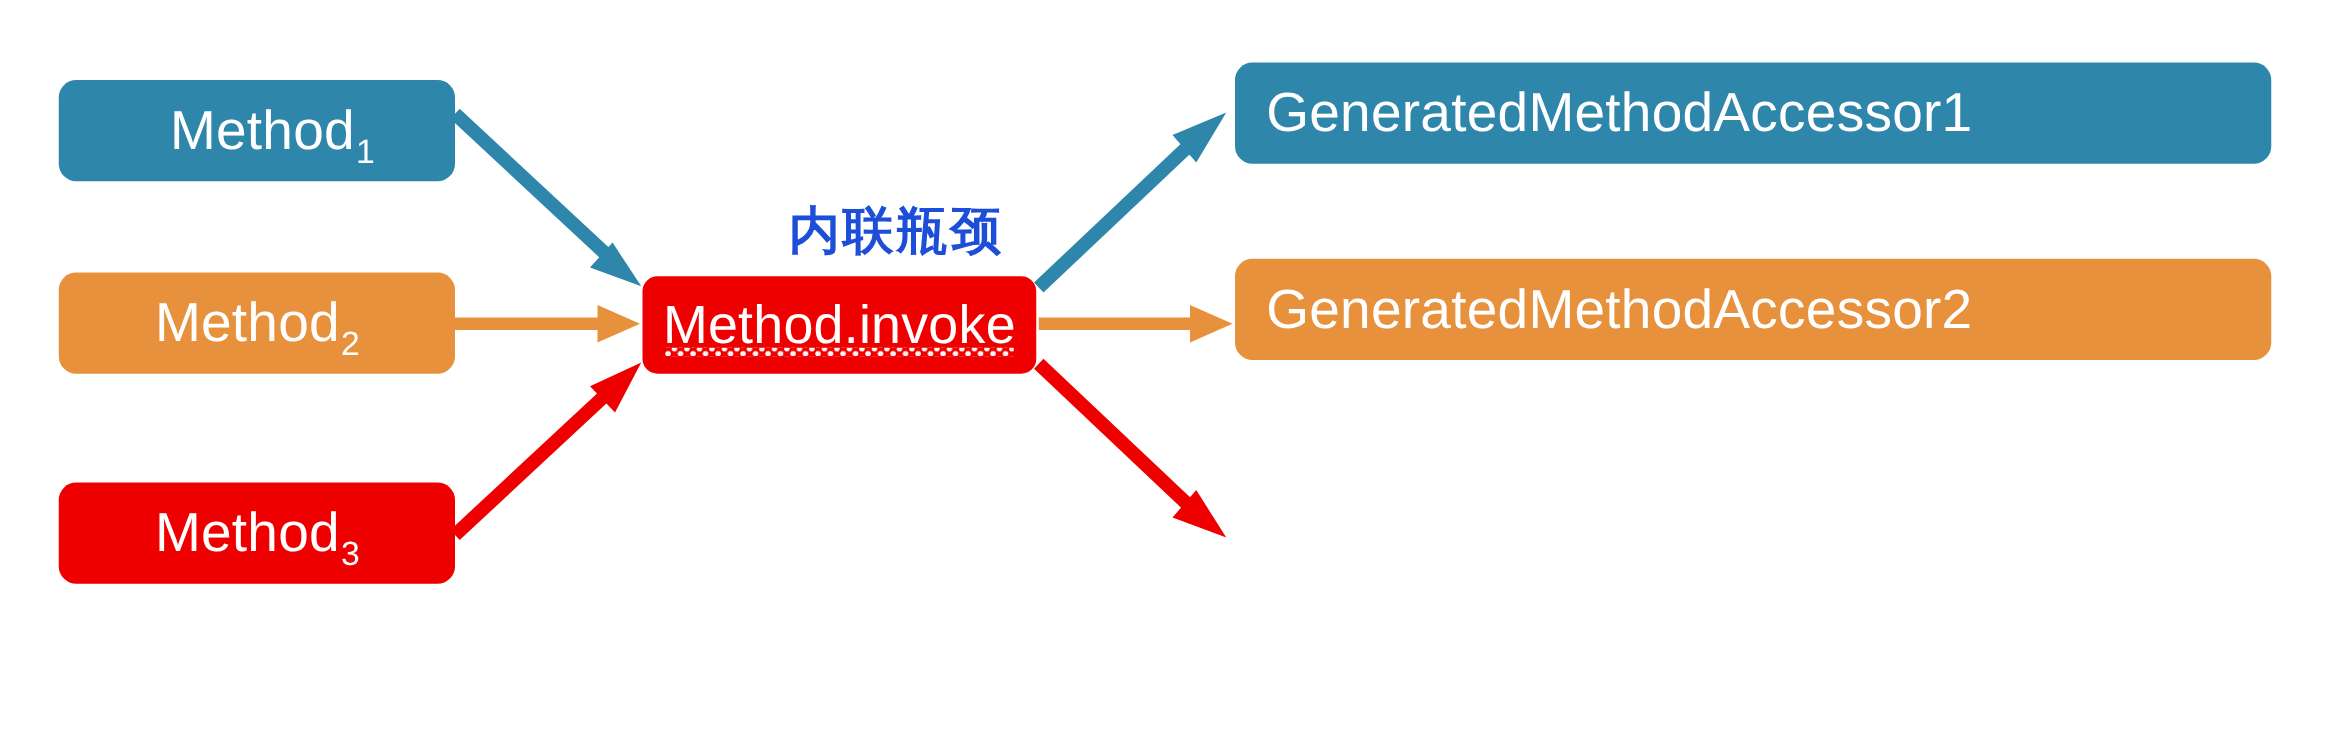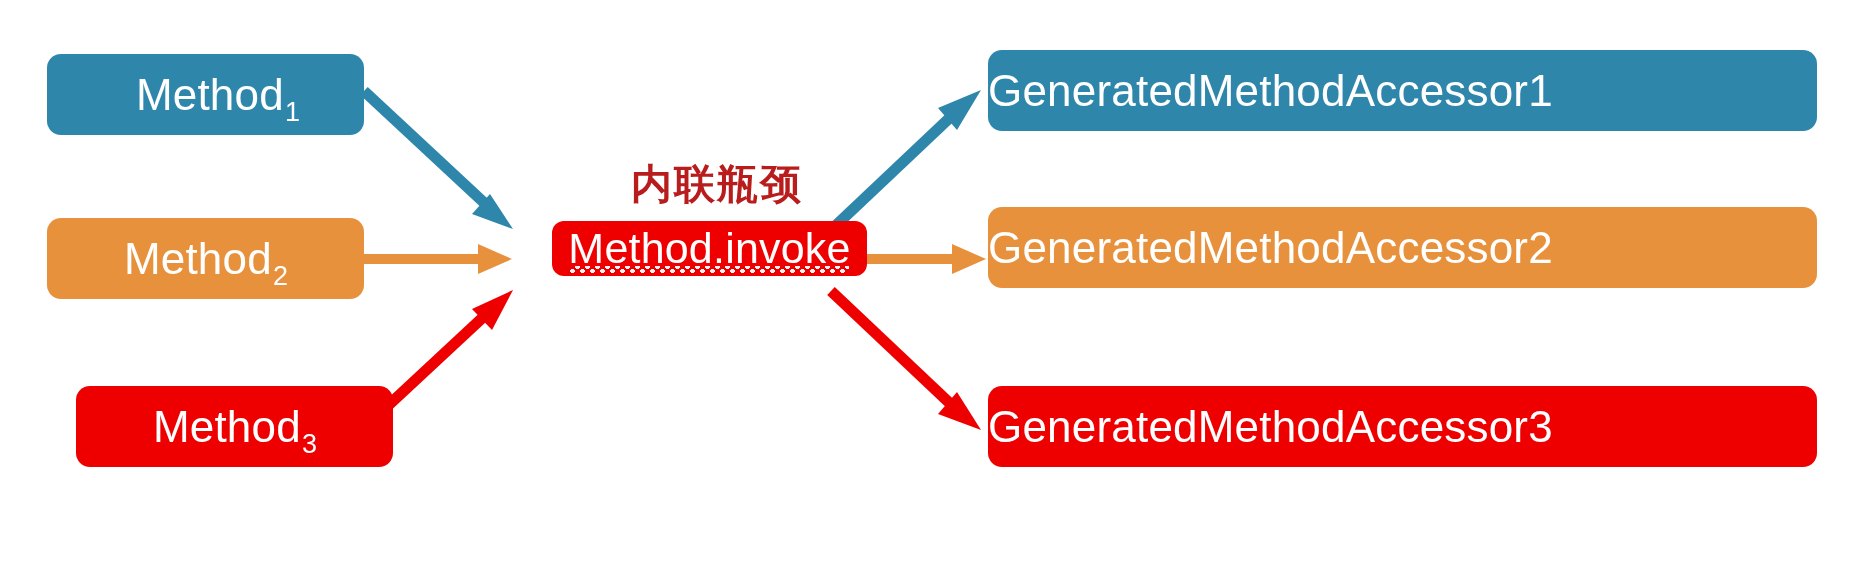--- a/index.html
+++ b/index.html
@@ -43,33 +43,32 @@
     font-weight: 400;
   }
 
   
   .node-left {
     left: 47px;
     width: 317px;
     height: 81px;
     justify-content: center;
   }
-  #node-method1 { top: 54px; padding-left: 24px; }
+  #node-method1 { top: 64px; padding-left: 24px; }
   #node-method2 { top: 218px; }
-  #node-method3 { top: 386px; margin-left: 29px; }
+  #node-method3 { top: 386px; }
 
   
   #node-invoke {
     left: 514px;
     top: 221px;
     width: 315px;
-    height: 55px;
+    height: 78px;
     border-radius: 12px;
     justify-content: center;
-    margin-left: 38px;
   }
   #node-invoke .node-label {
     font-size: 43px;
     position: relative;
   }
   
   .squiggle {
     position: absolute;
     left: 2px;
     right: 2px;
@@ -81,36 +80,37 @@
     background-size: 10px 7px;
     background-repeat: repeat-x;
     opacity: 0.95;
   }
 
   
   .node-right {
     left: 988px;
     width: 829px;
     height: 81px;
+    padding-left: 25px;
   }
   #node-acc1 { top: 50px; }
   #node-acc2 { top: 207px; }
   #node-acc3 { top: 386px; }
   .node-right .node-label { font-size: 44px; }
 
   
   #caption-bottleneck {
     position: absolute;
     left: 587px;
     top: 157px;
     width: 260px;
     text-align: center;
     font-size: 41px;
     font-weight: bold;
-    color: #b91c1c;
+    color: #1d4ed8;
     font-family: Liberation Serif, serif;
     letter-spacing: 2px;
     white-space: nowrap;
     z-index: 4;
   }
 
   svg#arrows {
     position: absolute;
     left: 0;
     top: 0;
@@ -180,17 +180,14 @@
   </div>
 
   <div class="node node-right" id="node-acc1" style="background-color: rgb(46, 134, 171);">
     <span class="node-label">GeneratedMethodAccessor1</span>
   </div>
 
   <div class="node node-right" id="node-acc2" style="background-color: rgb(232, 145, 60);">
     <span class="node-label">GeneratedMethodAccessor2</span>
   </div>
 
-  <div class="node node-right" id="node-acc3" style="background-color: rgb(238, 0, 0);">
-    <span class="node-label">GeneratedMethodAccessor3</span>
-  </div>
 
 </div>
 
 </body></html>

